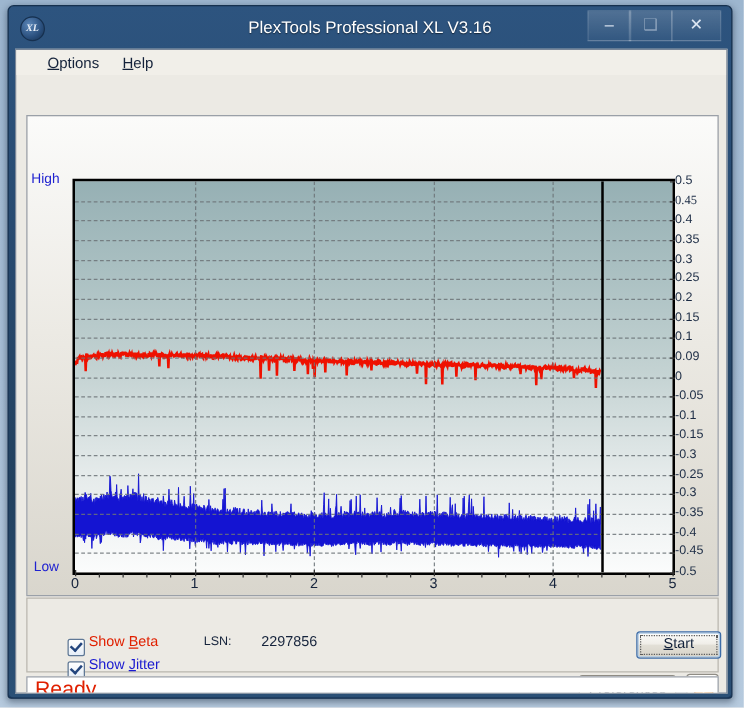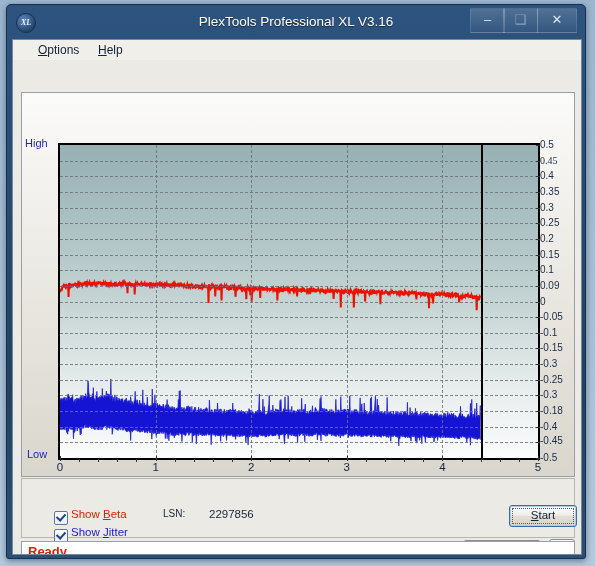--- a/index.html
+++ b/index.html
@@ -160,21 +160,21 @@
     background:radial-gradient(circle at 36% 30%,#ffcf8e 0%,#ef8a22 52%,#b85c06 100%);
     border:1px solid #94490a;
     color:#fff;font-size:9px;font-weight:bold;font-style:italic;
     line-height:14px;text-align:center;font-family:"Liberation Serif",serif;
   }
   
   #statusbar{
     position:absolute;left:8px;top:501px;width:552px;height:20px;
     background:#ffffff;border:1px solid #9aa0a8;
   }
-  #status-text{position:absolute;left:6px;top:2px;font-size:13px;color:#e02000;line-height:16px;font-weight:bold;}
+  #status-text{position:absolute;left:6px;top:2px;font-size:17px;color:#e02000;line-height:16px;}
 </style>
 </head>
 <body>
 
 <div id="window">
   <div id="frameinner">
 
     <div id="titlebar">
       <div id="app-icon">XL</div>
       <div id="title-text">PlexTools Professional XL V3.16</div>
@@ -227,21 +227,21 @@
           <div class="ytick" style="top: 234.8px;">-0.1</div>
           <div class="ytickmark" style="top: 239.8px;"></div>
           <div class="ytick" style="top: 250.45px;">-0.15</div>
           <div class="ytickmark" style="top: 255.45px;"></div>
           <div class="ytick" style="top: 266.1px;">-0.3</div>
           <div class="ytickmark" style="top: 271.1px;"></div>
           <div class="ytick" style="top: 281.75px;">-0.25</div>
           <div class="ytickmark" style="top: 286.75px;"></div>
           <div class="ytick" style="top: 297.4px;">-0.3</div>
           <div class="ytickmark" style="top: 302.4px;"></div>
-          <div class="ytick" style="top: 313.05px;">-0.18</div>
+          <div class="ytick" style="top: 313.05px;">-0.35</div>
           <div class="ytickmark" style="top: 318.05px;"></div>
           <div class="ytick" style="top: 328.7px;">-0.4</div>
           <div class="ytickmark" style="top: 333.7px;"></div>
           <div class="ytick" style="top: 343px;">-0.45</div>
           <div class="ytickmark" style="top: 349.35px;"></div>
           <div class="ytick" style="top: 360px;">-0.5</div>
           <div class="ytickmark" style="top: 365px;"></div>
           <div class="xtick" style="left: 38px;">0</div>
           <div class="xtickmark" style="left: 38px;"></div>
           <div class="xtick" style="left: 133.6px;">1</div>

